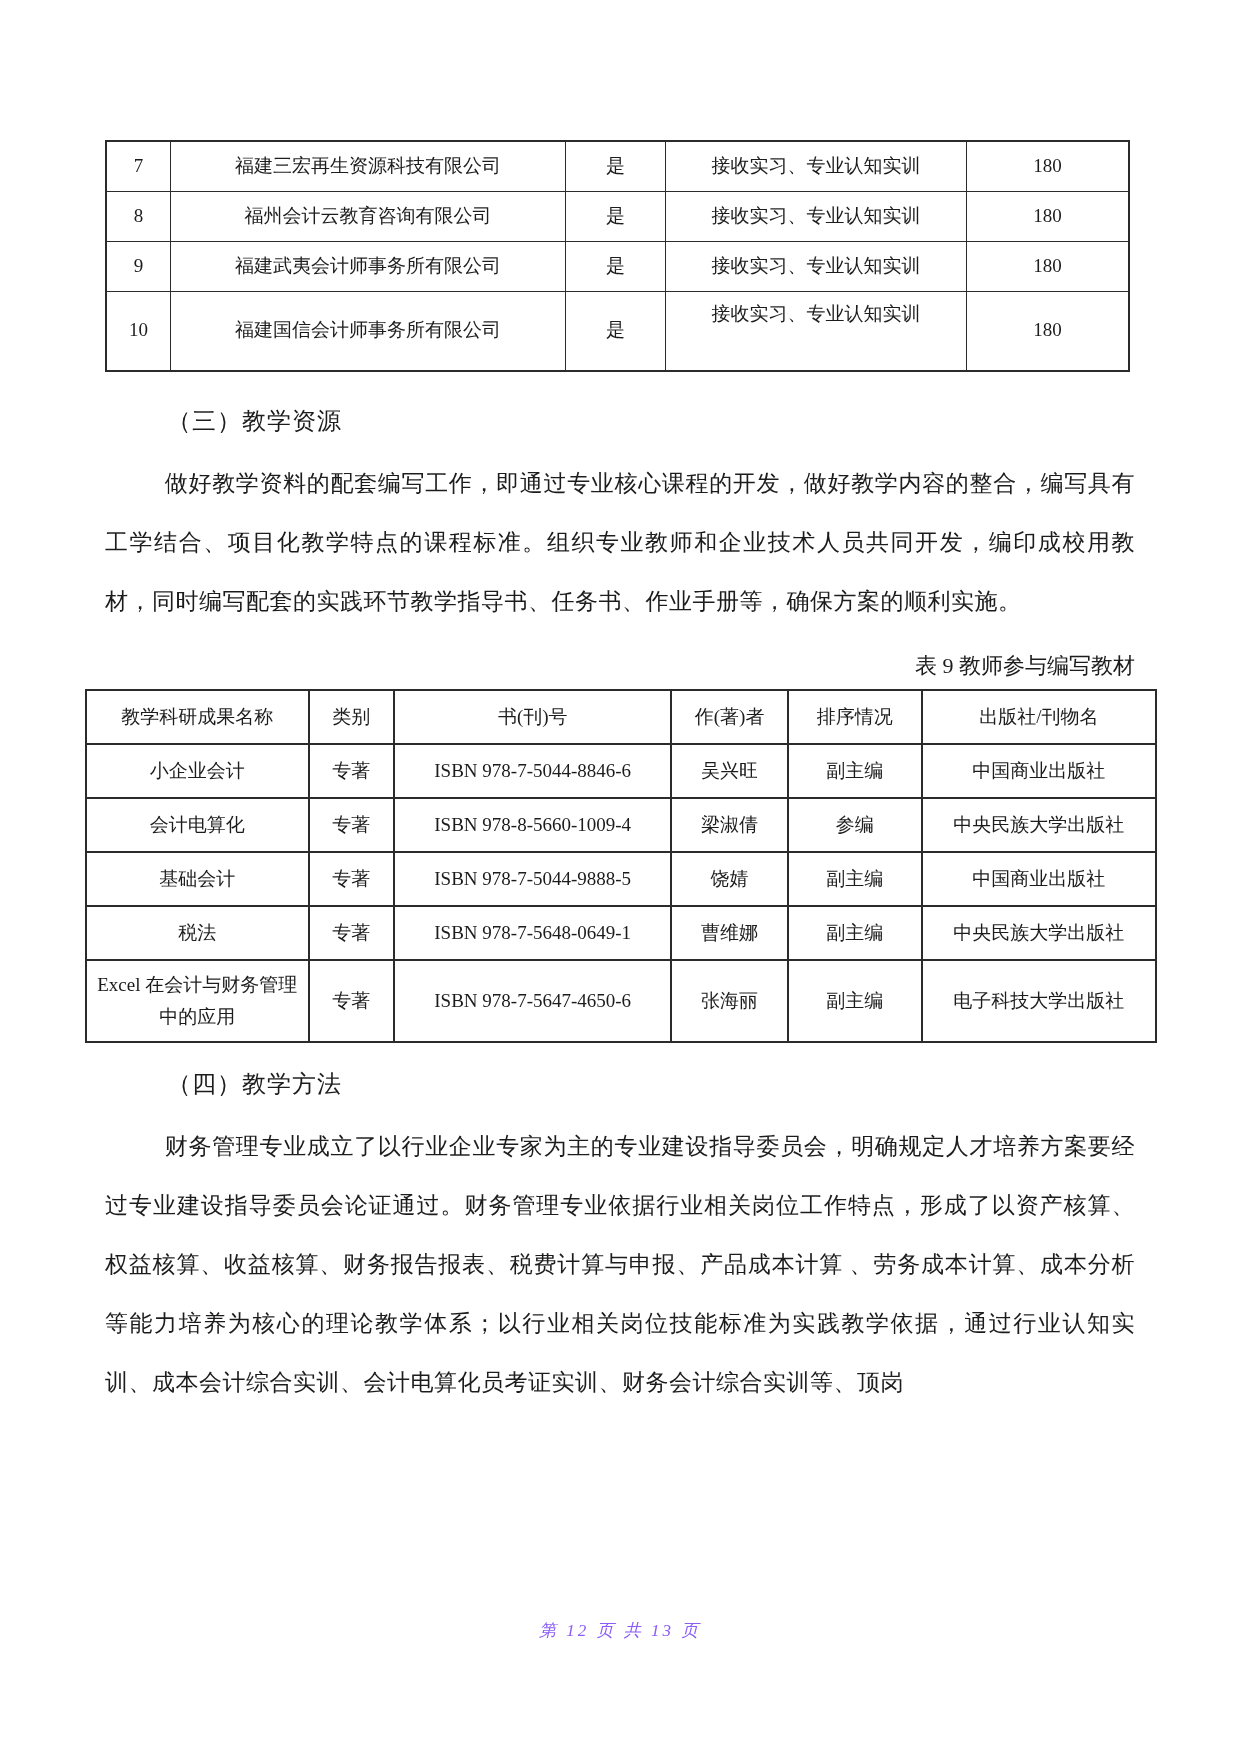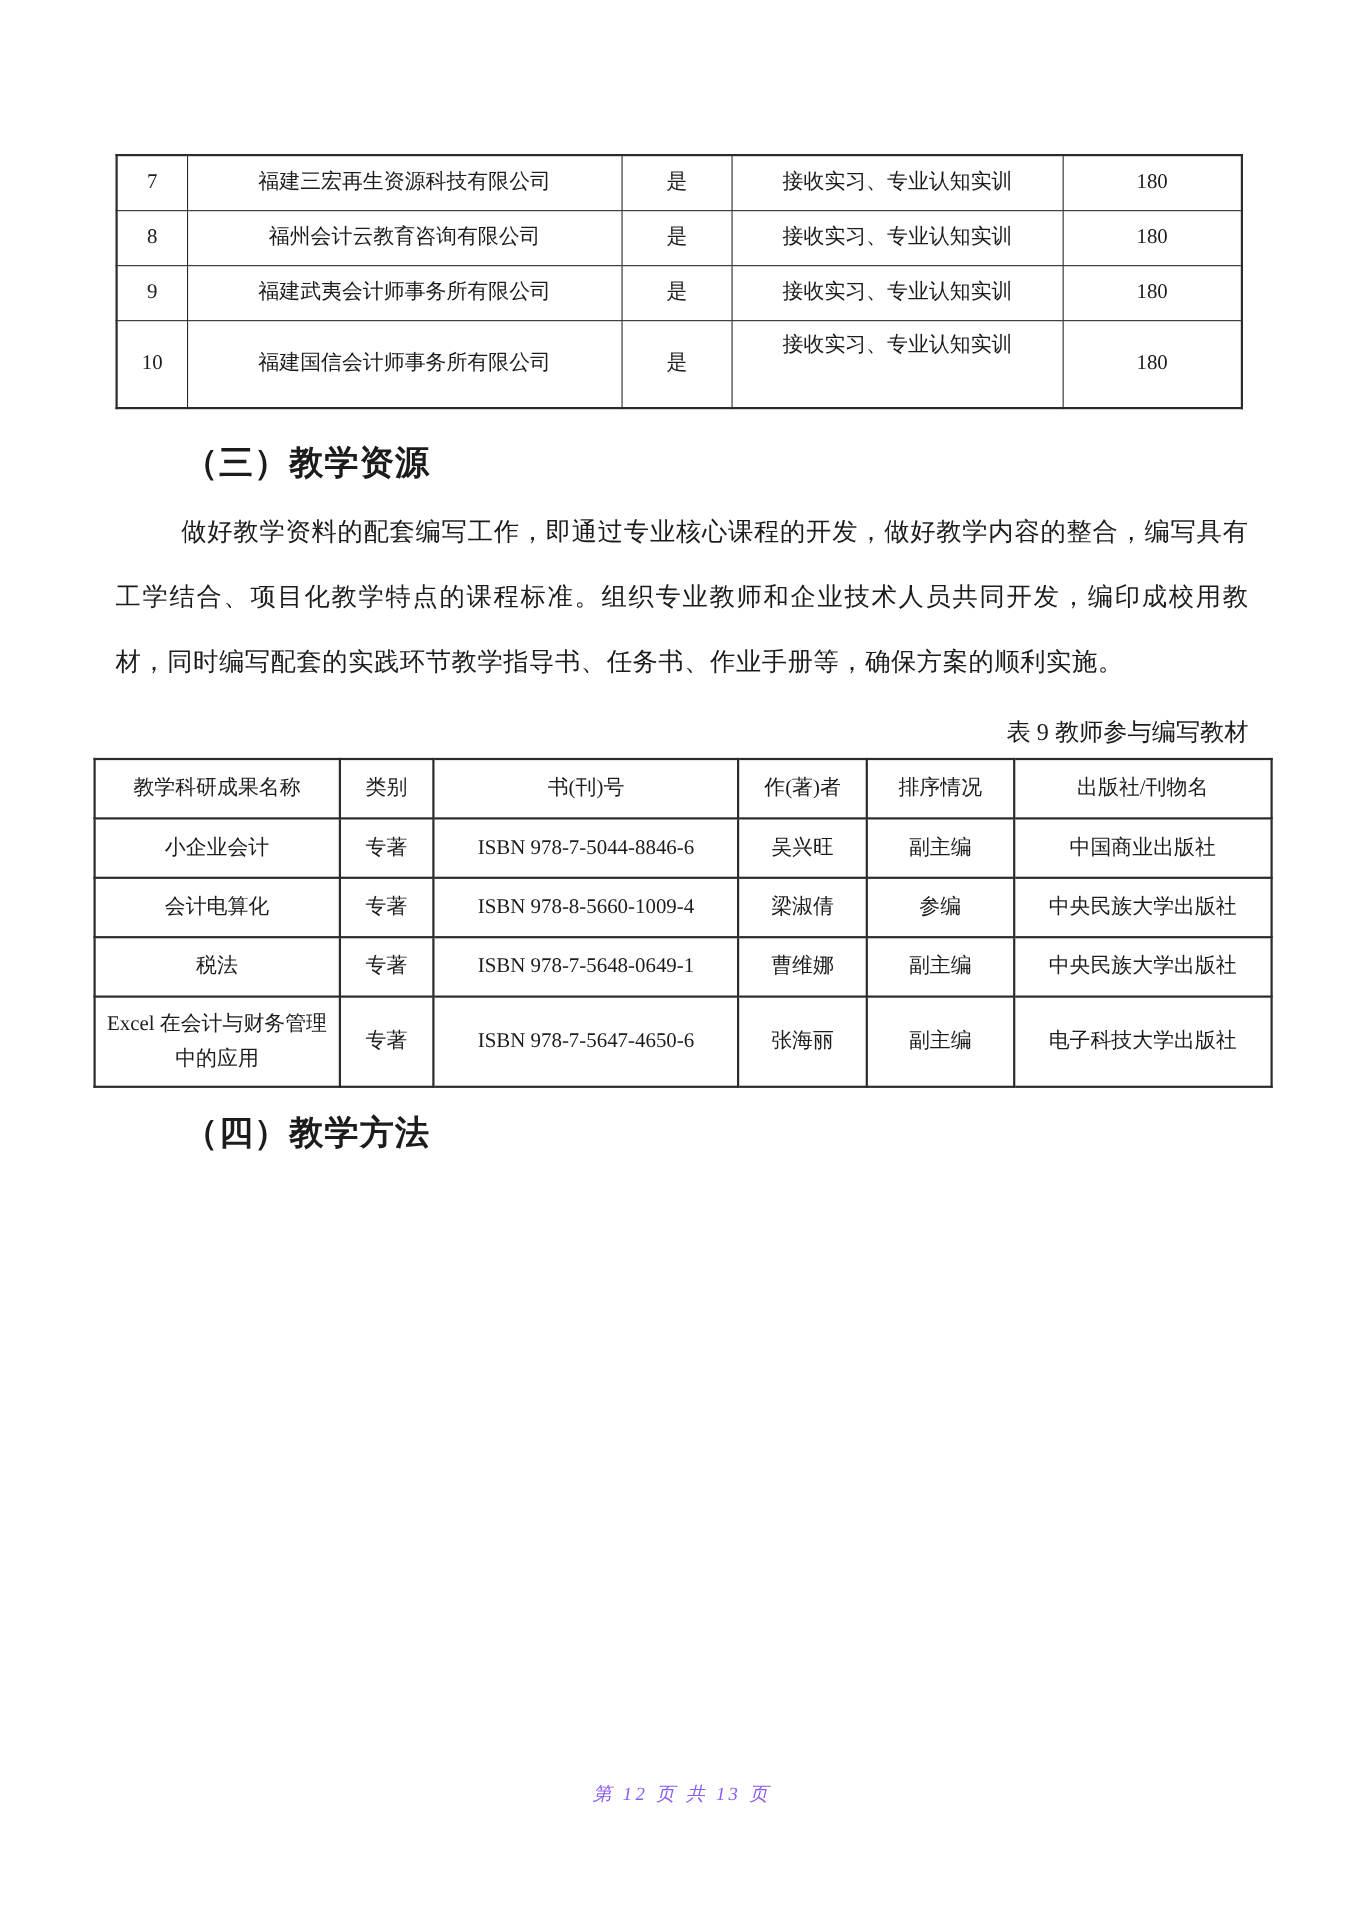--- a/index.html
+++ b/index.html
@@ -39,22 +39,22 @@
     height: 50px;
     line-height: 1.3;
   }
   .t1 tr.tall td { height: 80px; }
   .t1 td.va-top { vertical-align: top; padding-top: 10px; }
 
   
   .sec-heading {
     margin-top: 32px;
     padding-left: 62px;
-    font-size: 31px;
-    font-weight: bold;
+    font-size: 24px;
+    font-weight: normal;
     line-height: 34px;
     letter-spacing: 1px;
   }
 
   
   .para {
     margin-top: 16px;
     font-size: 23px;
     line-height: 59px;
     text-align: justify;
@@ -180,36 +180,45 @@
         </tr>
         <tr>
           <td>会计电算化</td>
           <td>专著</td>
           <td>ISBN 978-8-5660-1009-4</td>
           <td>梁淑倩</td>
           <td>参编</td>
           <td>中央民族大学出版社</td>
         </tr>
         <tr>
+          <td>基础会计</td>
+          <td>专著</td>
+          <td>ISBN 978-7-5044-9888-5</td>
+          <td>饶婧</td>
+          <td>副主编</td>
+          <td>中国商业出版社</td>
+        </tr>
+        <tr>
           <td>税法</td>
           <td>专著</td>
           <td>ISBN 978-7-5648-0649-1</td>
           <td>曹维娜</td>
           <td>副主编</td>
           <td>中央民族大学出版社</td>
         </tr>
         <tr class="tall2">
           <td>Excel 在会计与财务管理中的应用</td>
           <td>专著</td>
           <td>ISBN 978-7-5647-4650-6</td>
           <td>张海丽</td>
           <td>副主编</td>
           <td>电子科技大学出版社</td>
         </tr>
       </tbody>
     </table>
 
     <div class="sec-heading" style="margin-top:24px;">（四）教学方法</div>
+    <p class="para">财务管理专业成立了以行业企业专家为主的专业建设指导委员会，明确规定人才培养方案要经过专业建设指导委员会论证通过。财务管理专业依据行业相关岗位工作特点，形成了以资产核算、权益核算、收益核算、财务报告报表、税费计算与申报、产品成本计算 、劳务成本计算、成本分析等能力培养为核心的理论教学体系；以行业相关岗位技能标准为实践教学依据，通过行业认知实训、成本会计综合实训、会计电算化员考证实训、财务会计综合实训等、顶岗</p>
 
   </div>
 
   <div class="footer">第 12 页 共 13 页</div>
 </div>
 
 </body></html>

